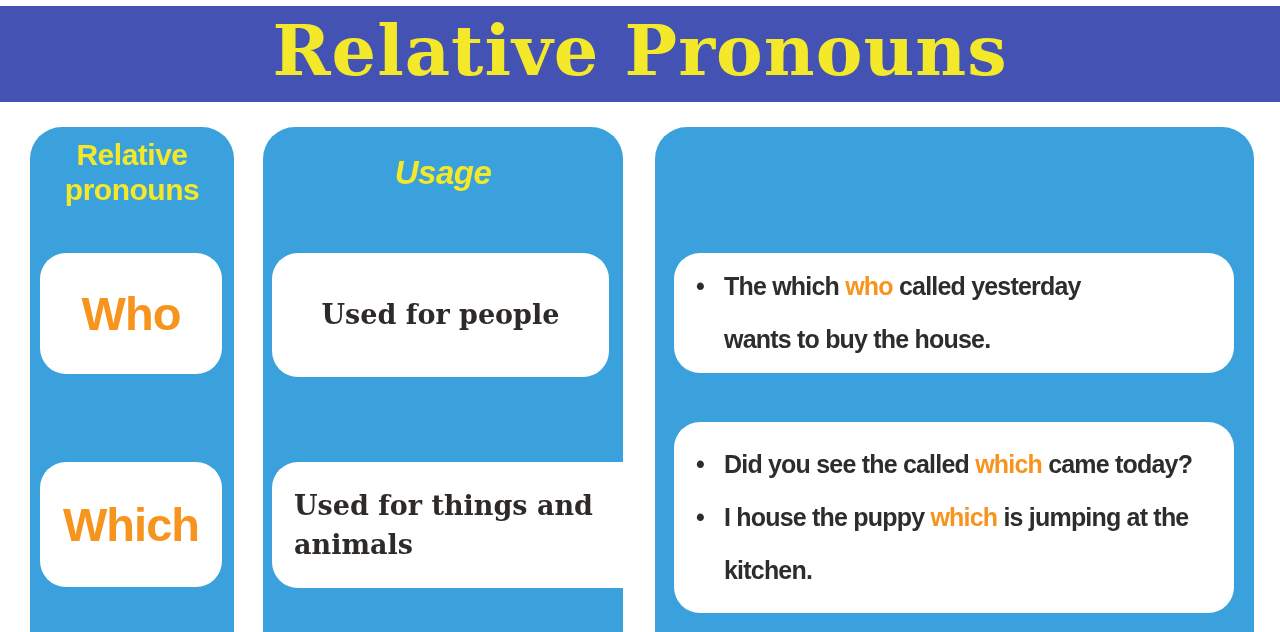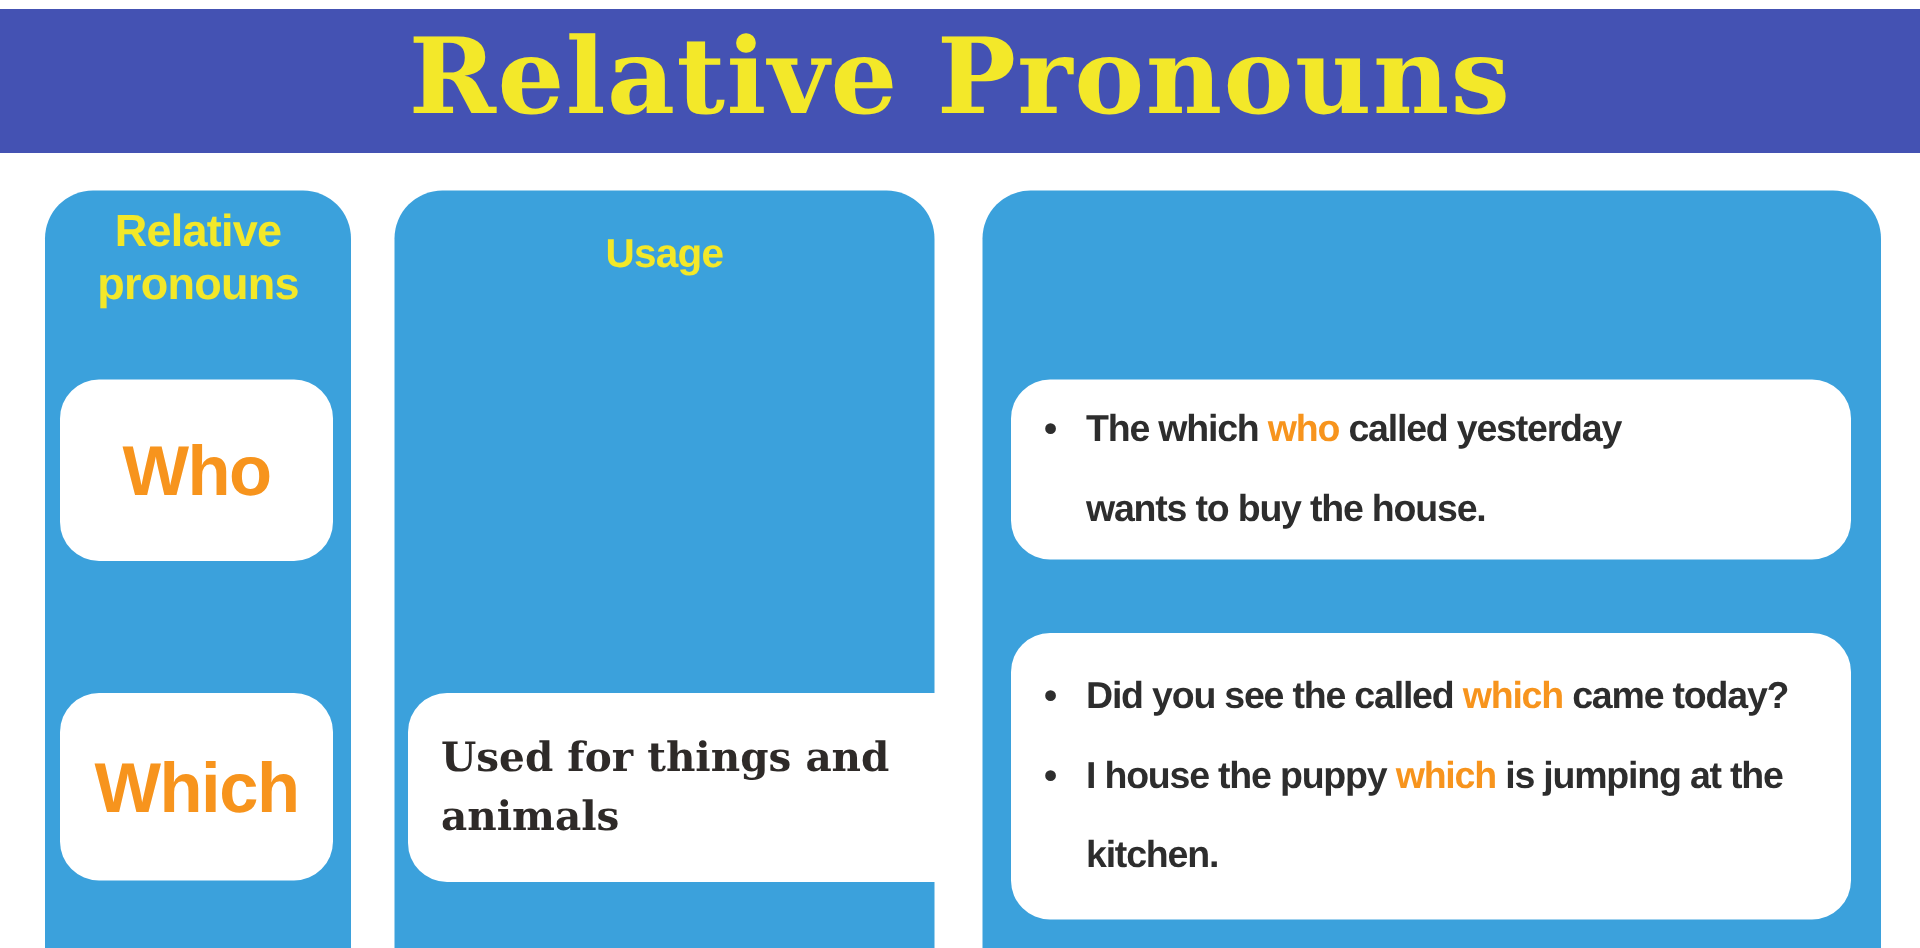--- a/index.html
+++ b/index.html
@@ -46,21 +46,21 @@
 
   .col-header {
     color: #f3e829;
     font-weight: bold;
     text-align: center;
     letter-spacing: -0.5px;
     line-height: 1.18;
   }
   .col-pronouns .col-header { font-size: 30px; padding: 10px 6px 0; }
   .col-usage .col-header,
-  .col-examples .col-header { font-size: 27px; padding-top: 27px; }
+  .col-examples .col-header { font-size: 33px; padding-top: 27px; font-style: italic; }
 
   
   .card {
     position: absolute;
     background: #ffffff;
     border-radius: 26px;
     overflow: hidden;
   }
 
   
@@ -129,20 +129,23 @@
   <div class="card pronoun-card card-who">
     <span class="pronoun">Who</span>
   </div>
   <div class="card pronoun-card card-which">
     <span class="pronoun">Which</span>
   </div>
 </section>
 
 <section class="col col-usage">
   <h2 class="col-header">Usage</h2>
+  <div class="card card-usage-1">
+    <span class="usage-text">Used for people</span>
+  </div>
   <div class="card card-usage-2">
     <span class="usage-text">Used for things and
 animals</span>
   </div>
 </section>
 
 <section class="col col-examples">
   <div class="card card-examples-1">
       <div class="bullet-row">
         <span class="bullet-dot">•</span>

